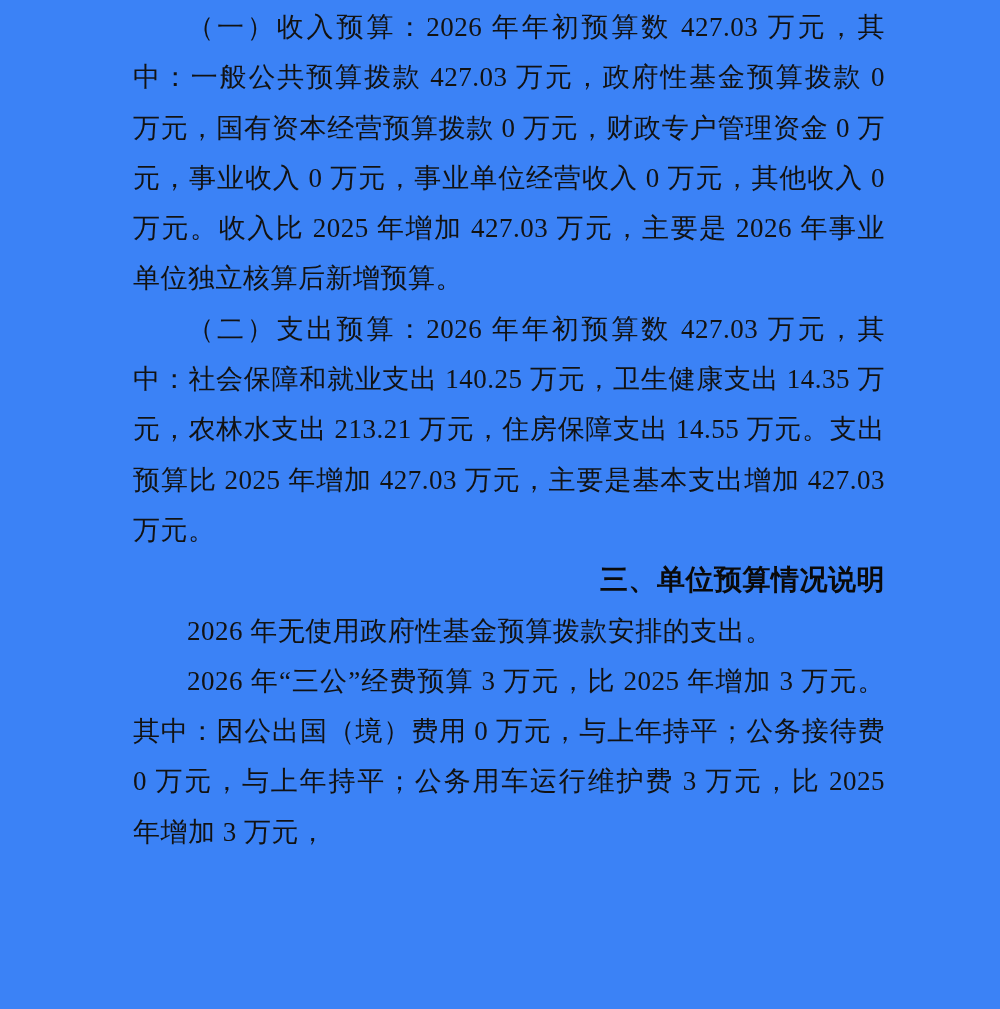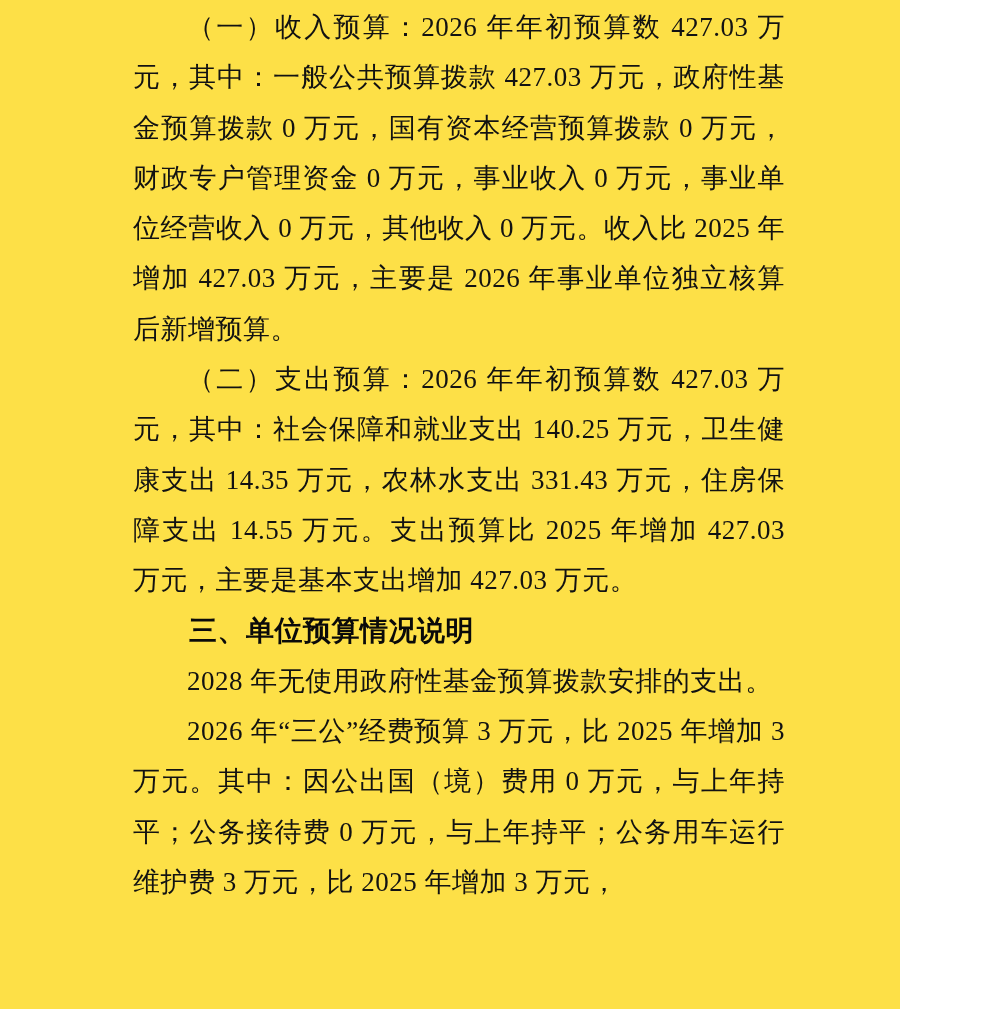--- a/index.html
+++ b/index.html
@@ -2,23 +2,23 @@
 <html><head>
 <meta charset="utf-8">
 <style>
   html, body {
     margin: 0;
     padding: 0;
     background: #ffffff;
   }
   .page {
     position: relative;
-    width: 900px;
+    width: 1000px;
     height: 1009px;
-    background: #fde047;
+    background: #3b82f6;
     overflow: hidden;
     box-sizing: border-box;
     padding: 2px 115px 0 133px;
   }
   .doc-body {
     width: 100%;
   }
   .para {
     margin: 0;
     font-family: "Liberation Serif", "DejaVu Serif", serif;
@@ -31,37 +31,37 @@
     letter-spacing: 0.5px;
     word-break: break-all;
   }
   .heading {
     margin: 0;
     font-family: "Liberation Sans", "DejaVu Sans", sans-serif;
     font-size: 28px;
     font-weight: bold;
     line-height: 50.3px;
     color: #0a0a0a;
-    text-align: left;
+    text-align: right;
     text-indent: 2em;
     letter-spacing: 0.5px;
   }
 </style>
 </head>
 <body>
 
 <div class="page">
   <div class="doc-body">
 
     <p class="para">（一）收入预算：2026 年年初预算数 427.03 万元，其中：一般公共预算拨款 427.03 万元，政府性基金预算拨款 0 万元，国有资本经营预算拨款 0 万元，财政专户管理资金 0 万元，事业收入 0 万元，事业单位经营收入 0 万元，其他收入 0 万元。收入比 2025 年增加 427.03 万元，主要是 2026 年事业单位独立核算后新增预算。</p>
 
-    <p class="para">（二）支出预算：2026 年年初预算数 427.03 万元，其中：社会保障和就业支出 140.25 万元，卫生健康支出 14.35 万元，农林水支出 331.43 万元，住房保障支出 14.55 万元。支出预算比 2025 年增加 427.03 万元，主要是基本支出增加 427.03 万元。</p>
+    <p class="para">（二）支出预算：2026 年年初预算数 427.03 万元，其中：社会保障和就业支出 140.25 万元，卫生健康支出 14.35 万元，农林水支出 213.21 万元，住房保障支出 14.55 万元。支出预算比 2025 年增加 427.03 万元，主要是基本支出增加 427.03 万元。</p>
 
     <h2 class="heading">三、单位预算情况说明</h2>
 
 
-    <p class="para">2028 年无使用政府性基金预算拨款安排的支出。</p>
+    <p class="para">2026 年无使用政府性基金预算拨款安排的支出。</p>
 
 
     <p class="para">2026 年“三公”经费预算 3 万元，比 2025 年增加 3 万元。其中：因公出国（境）费用 0 万元，与上年持平；公务接待费 0 万元，与上年持平；公务用车运行维护费 3 万元，比 2025 年增加 3 万元，</p>
 
   </div>
 </div>
 
 </body></html>

